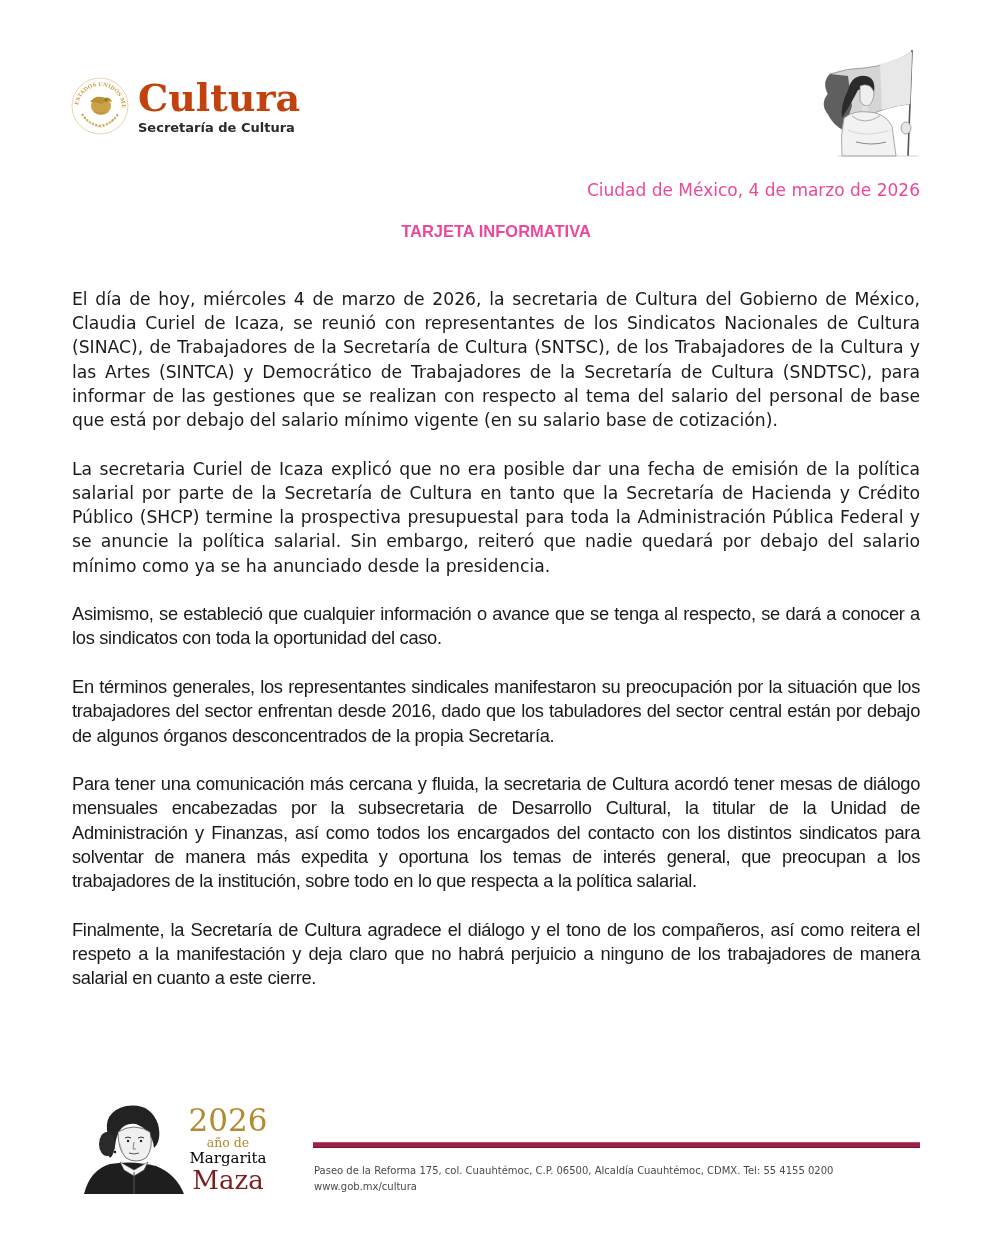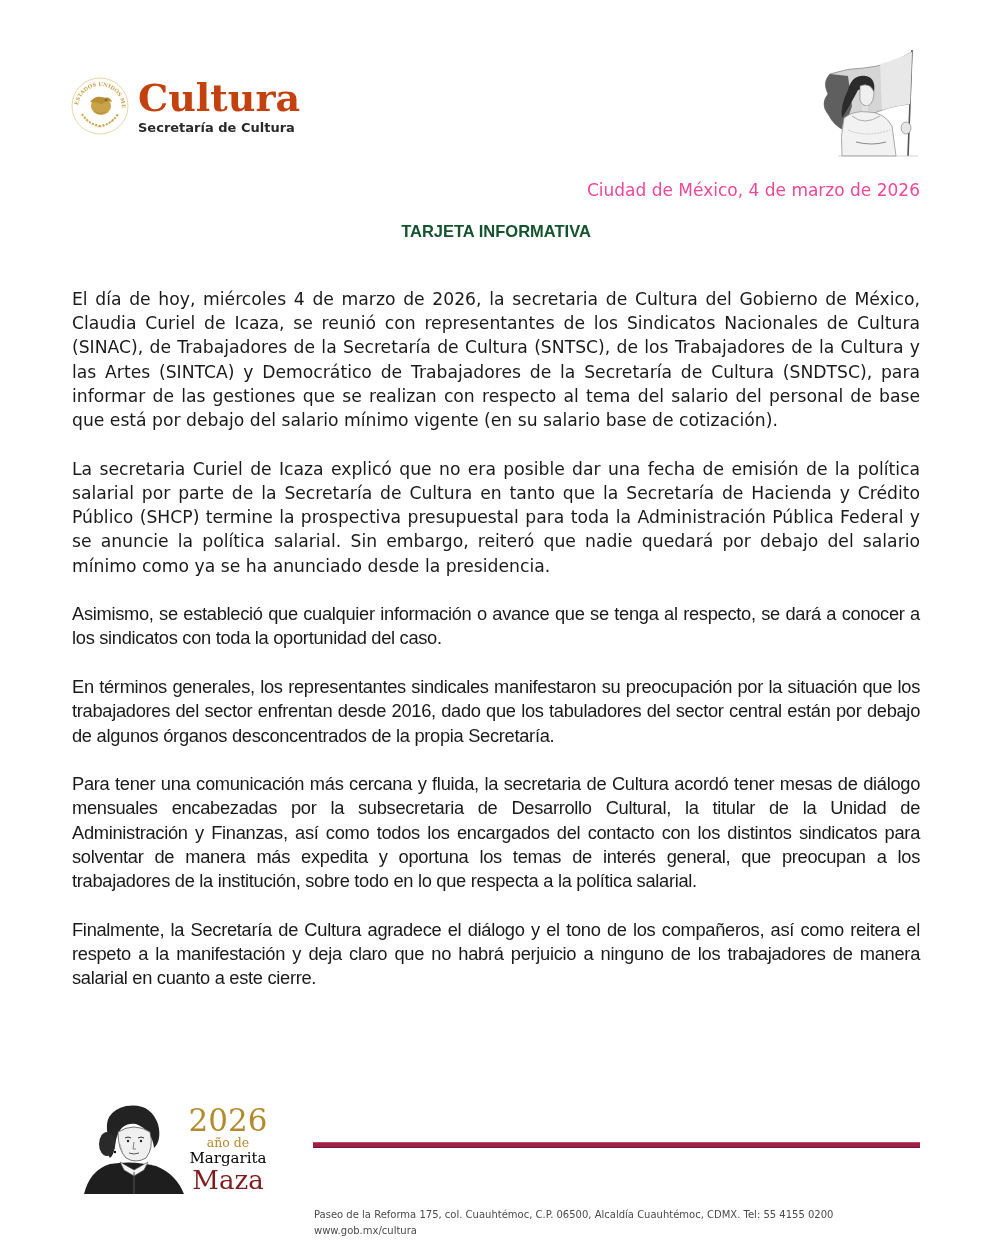--- a/index.html
+++ b/index.html
@@ -64,21 +64,21 @@
     .title-block {
       position: absolute;
       left: 0;
       width: 992px;
       top: 220px;
       text-align: center;
       font-family: "Liberation Sans", sans-serif;
       font-weight: bold;
       font-size: 16.5px;
       line-height: 23px;
-      color: #14532d;
+      color: #ec4899;
     }
     .body-text {
       position: absolute;
       left: 72px;
       width: 848px;
       top: 287px;
       font-size: 17.2px;
       line-height: 24.2px;
       text-align: justify;
       color: #1a1a1a;
@@ -134,21 +134,21 @@
       width: 607px;
       height: 6px;
       background: #9b2247;
       border-top: 1px solid #c04a6e;
       border-bottom: 1px solid #7a1634;
       box-sizing: border-box;
     }
     .footer-address {
       position: absolute;
       left: 314px;
-      top: 1207px;
+      top: 1163px;
       font-family: "DejaVu Sans", sans-serif;
       font-size: 10px;
       color: #4a4a4a;
       line-height: 16px;
     }
   </style>
 </head>
 <body>
 
 <div class="header-logo">

